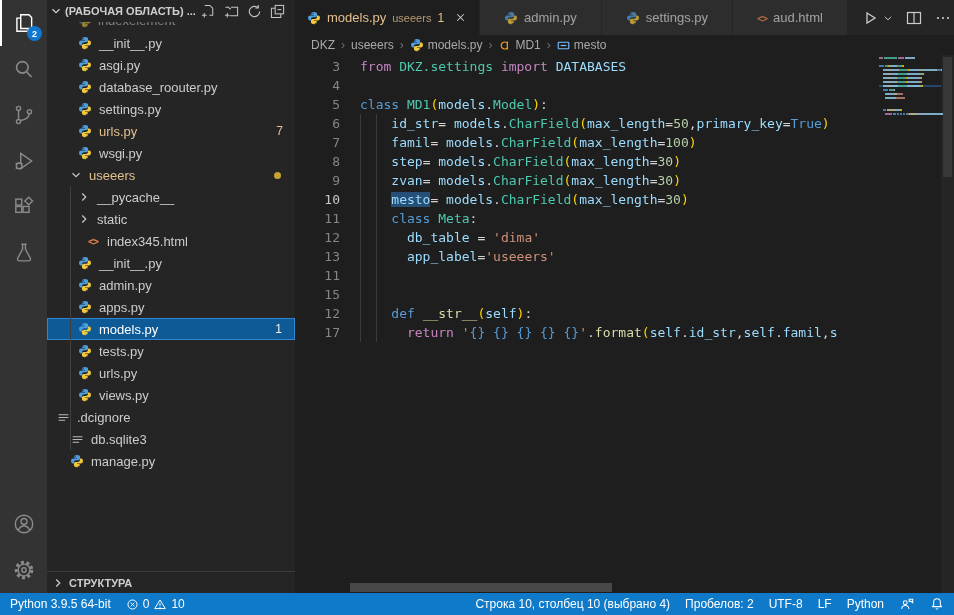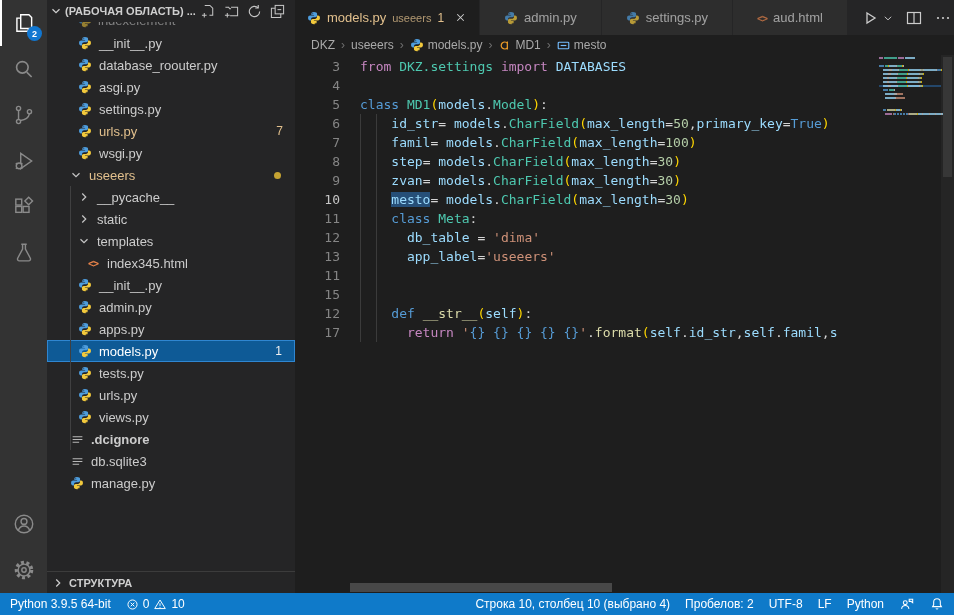--- a/index.html
+++ b/index.html
@@ -227,30 +227,30 @@
           </span>
           <span class="lbl">__init__.py</span>
         </div>
         <div class="row" style="padding-left: 30px;">
           <span class="ficon">
             <svg width="14" height="14" viewBox="0 0 16 16">
               <path fill="#4e9ddd" d="M7.9 1C5.8 1 5 1.9 5 3.1v1.5h3.1v.6H3.5C2.2 5.2 1.2 6.1 1.2 8c0 1.9.9 2.8 2.2 2.8h1.2V9.2C4.6 8 5.7 7 7 7h2.5c1.1 0 2-.9 2-2V3.1C11.5 1.9 10.3 1 7.9 1zM6.6 2.5a.6.6 0 1 1 0 1.2.6.6 0 0 1 0-1.2z"></path>
               <path fill="#f2c93c" d="M8.1 15c2.1 0 2.9-.9 2.9-2.1v-1.5H7.9v-.6h4.6c1.3 0 2.3-.9 2.3-2.8 0-1.9-.9-2.8-2.2-2.8h-1.2v1.6c0 1.2-1.1 2.2-2.4 2.2H6.5c-1.1 0-2 .9-2 2v1.9C4.5 14.1 5.7 15 8.1 15zm1.3-1.5a.6.6 0 1 1 0 1.2.6.6 0 0 1 0-1.2z"></path>
             </svg>
           </span>
+          <span class="lbl">asgi.py</span>
+        </div>
+        <div class="row" style="padding-left: 30px;">
+          <span class="ficon">
+            <svg width="14" height="14" viewBox="0 0 16 16">
+              <path fill="#4e9ddd" d="M7.9 1C5.8 1 5 1.9 5 3.1v1.5h3.1v.6H3.5C2.2 5.2 1.2 6.1 1.2 8c0 1.9.9 2.8 2.2 2.8h1.2V9.2C4.6 8 5.7 7 7 7h2.5c1.1 0 2-.9 2-2V3.1C11.5 1.9 10.3 1 7.9 1zM6.6 2.5a.6.6 0 1 1 0 1.2.6.6 0 0 1 0-1.2z"></path>
+              <path fill="#f2c93c" d="M8.1 15c2.1 0 2.9-.9 2.9-2.1v-1.5H7.9v-.6h4.6c1.3 0 2.3-.9 2.3-2.8 0-1.9-.9-2.8-2.2-2.8h-1.2v1.6c0 1.2-1.1 2.2-2.4 2.2H6.5c-1.1 0-2 .9-2 2v1.9C4.5 14.1 5.7 15 8.1 15zm1.3-1.5a.6.6 0 1 1 0 1.2.6.6 0 0 1 0-1.2z"></path>
+            </svg>
+          </span>
           <span class="lbl">database_roouter.py</span>
-        </div>
-        <div class="row" style="padding-left: 30px;">
-          <span class="ficon">
-            <svg width="14" height="14" viewBox="0 0 16 16">
-              <path fill="#4e9ddd" d="M7.9 1C5.8 1 5 1.9 5 3.1v1.5h3.1v.6H3.5C2.2 5.2 1.2 6.1 1.2 8c0 1.9.9 2.8 2.2 2.8h1.2V9.2C4.6 8 5.7 7 7 7h2.5c1.1 0 2-.9 2-2V3.1C11.5 1.9 10.3 1 7.9 1zM6.6 2.5a.6.6 0 1 1 0 1.2.6.6 0 0 1 0-1.2z"></path>
-              <path fill="#f2c93c" d="M8.1 15c2.1 0 2.9-.9 2.9-2.1v-1.5H7.9v-.6h4.6c1.3 0 2.3-.9 2.3-2.8 0-1.9-.9-2.8-2.2-2.8h-1.2v1.6c0 1.2-1.1 2.2-2.4 2.2H6.5c-1.1 0-2 .9-2 2v1.9C4.5 14.1 5.7 15 8.1 15zm1.3-1.5a.6.6 0 1 1 0 1.2.6.6 0 0 1 0-1.2z"></path>
-            </svg>
-          </span>
-          <span class="lbl">asgi.py</span>
         </div>
         <div class="row" style="padding-left: 30px;">
           <span class="ficon">
             <svg width="14" height="14" viewBox="0 0 16 16">
               <path fill="#4e9ddd" d="M7.9 1C5.8 1 5 1.9 5 3.1v1.5h3.1v.6H3.5C2.2 5.2 1.2 6.1 1.2 8c0 1.9.9 2.8 2.2 2.8h1.2V9.2C4.6 8 5.7 7 7 7h2.5c1.1 0 2-.9 2-2V3.1C11.5 1.9 10.3 1 7.9 1zM6.6 2.5a.6.6 0 1 1 0 1.2.6.6 0 0 1 0-1.2z"></path>
               <path fill="#f2c93c" d="M8.1 15c2.1 0 2.9-.9 2.9-2.1v-1.5H7.9v-.6h4.6c1.3 0 2.3-.9 2.3-2.8 0-1.9-.9-2.8-2.2-2.8h-1.2v1.6c0 1.2-1.1 2.2-2.4 2.2H6.5c-1.1 0-2 .9-2 2v1.9C4.5 14.1 5.7 15 8.1 15zm1.3-1.5a.6.6 0 1 1 0 1.2.6.6 0 0 1 0-1.2z"></path>
             </svg>
           </span>
           <span class="lbl">settings.py</span>
         </div>
@@ -291,28 +291,20 @@
           <span class="lbl">__pycache__</span>
         </div>
         <div class="row" style="padding-left: 30px;">
           <span class="chev">
             <svg width="14" height="14" viewBox="0 0 16 16">
               <path fill="none" stroke="#c5c5c5" stroke-width="1.4" d="M6 4l4 4-4 4"></path>
             </svg>
           </span>
           <span class="lbl">static</span>
         </div>
-        <div class="row" style="padding-left: 30px;">
-          <span class="chev">
-            <svg width="14" height="14" viewBox="0 0 16 16">
-              <path fill="none" stroke="#c5c5c5" stroke-width="1.4" d="M4 6l4 4 4-4"></path>
-            </svg>
-          </span>
-          <span class="lbl">templates</span>
-        </div>
         <div class="row" style="padding-left: 38px;">
           <span class="ficon">
             <span style="color:#e8834a;font-size:10px;font-weight:bold;letter-spacing:-1px;font-family:'DejaVu Sans Mono',monospace;">&lt;&gt;</span>
           </span>
           <span class="lbl">index345.html</span>
         </div>
         <div class="row" style="padding-left: 30px;">
           <span class="ficon">
             <svg width="14" height="14" viewBox="0 0 16 16">
               <path fill="#4e9ddd" d="M7.9 1C5.8 1 5 1.9 5 3.1v1.5h3.1v.6H3.5C2.2 5.2 1.2 6.1 1.2 8c0 1.9.9 2.8 2.2 2.8h1.2V9.2C4.6 8 5.7 7 7 7h2.5c1.1 0 2-.9 2-2V3.1C11.5 1.9 10.3 1 7.9 1zM6.6 2.5a.6.6 0 1 1 0 1.2.6.6 0 0 1 0-1.2z"></path>
@@ -369,21 +361,21 @@
         </div>
         <div class="row" style="padding-left: 30px;">
           <span class="ficon">
             <svg width="14" height="14" viewBox="0 0 16 16">
               <path fill="#4e9ddd" d="M7.9 1C5.8 1 5 1.9 5 3.1v1.5h3.1v.6H3.5C2.2 5.2 1.2 6.1 1.2 8c0 1.9.9 2.8 2.2 2.8h1.2V9.2C4.6 8 5.7 7 7 7h2.5c1.1 0 2-.9 2-2V3.1C11.5 1.9 10.3 1 7.9 1zM6.6 2.5a.6.6 0 1 1 0 1.2.6.6 0 0 1 0-1.2z"></path>
               <path fill="#f2c93c" d="M8.1 15c2.1 0 2.9-.9 2.9-2.1v-1.5H7.9v-.6h4.6c1.3 0 2.3-.9 2.3-2.8 0-1.9-.9-2.8-2.2-2.8h-1.2v1.6c0 1.2-1.1 2.2-2.4 2.2H6.5c-1.1 0-2 .9-2 2v1.9C4.5 14.1 5.7 15 8.1 15zm1.3-1.5a.6.6 0 1 1 0 1.2.6.6 0 0 1 0-1.2z"></path>
             </svg>
           </span>
           <span class="lbl">views.py</span>
         </div>
-        <div class="row" style="padding-left: 22px; font-weight: bold;">
+        <div class="row" style="padding-left: 8px;">
           <span class="ficon">
             <svg width="13" height="13" viewBox="0 0 16 16">
               <g stroke="#b8b8b8" stroke-width="1.3">
                 <path d="M2 4.5h12M2 8h12M2 11.5h8"></path>
               </g>
             </svg>
           </span>
           <span class="lbl">.dcignore</span>
         </div>
         <div class="row" style="padding-left: 22px;">

